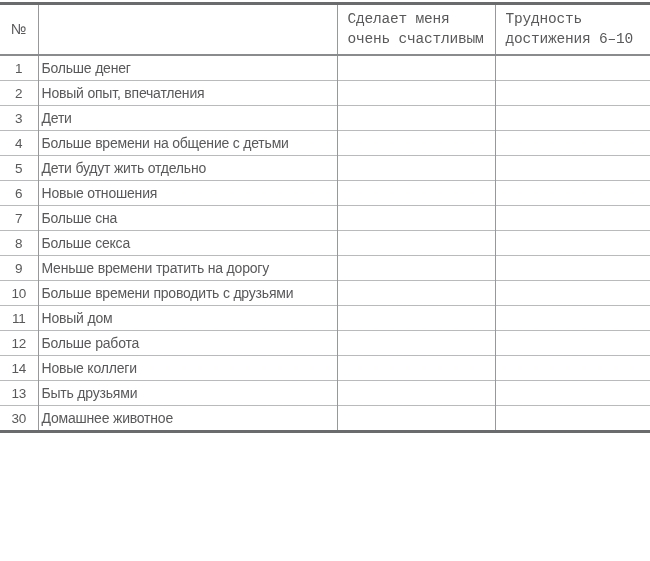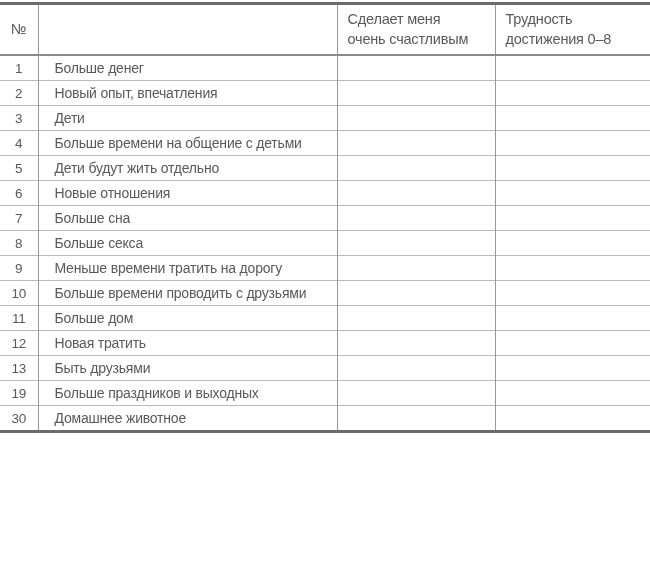--- a/index.html
+++ b/index.html
@@ -32,34 +32,34 @@
     border-bottom: 2px solid #8a8b8d;
     height: 49px;
     padding: 0;
     font-weight: normal;
     font-size: 14.5px;
     line-height: 1.32;
     vertical-align: middle;
     text-align: left;
   }
   thead th.num { text-align: center; }
-  thead th.hcol { padding-left: 10px; }
+  thead th.hcol { padding-left: 10px; font-family: Liberation Mono, monospace; }
 
   tbody td {
     height: 24px;
     padding: 0;
     border-top: 1px solid #b9babc;
     font-size: 14px;
     vertical-align: middle;
   }
   td.num {
     text-align: center;
     font-size: 13.5px;
   }
-  td.item { padding-left: 16px; }
+  td.item { padding-left: 3px; }
 
   .bl { border-left: 1px solid #97989a; }
 </style>
 </head>
 <body>
 
 <table class="worksheet">
   <colgroup>
     <col class="c-num">
       <col class="c-item">
@@ -69,21 +69,21 @@
   <thead>
     <tr>
       <th class="num">№</th>
       <th class="bl"></th>
       <th class="hcol bl">
         <div>Сделает меня</div>
         <div>очень счастливым</div>
       </th>
       <th class="hcol bl">
         <div>Трудность</div>
-        <div>достижения 0–8</div>
+        <div>достижения 6–10</div>
       </th>
     </tr>
   </thead>
   <tbody>
     <tr>
       <td class="num">1</td>
       <td class="item bl">Больше денег</td>
       <td class="bl"></td>
       <td class="bl"></td>
     </tr>
@@ -136,39 +136,39 @@
       <td class="bl"></td>
     </tr>
     <tr>
       <td class="num">10</td>
       <td class="item bl">Больше времени проводить с друзьями</td>
       <td class="bl"></td>
       <td class="bl"></td>
     </tr>
     <tr>
       <td class="num">11</td>
-      <td class="item bl">Больше дом</td>
+      <td class="item bl">Новый дом</td>
       <td class="bl"></td>
       <td class="bl"></td>
     </tr>
     <tr>
       <td class="num">12</td>
-      <td class="item bl">Новая тратить</td>
+      <td class="item bl">Больше работа</td>
+      <td class="bl"></td>
+      <td class="bl"></td>
+    </tr>
+    <tr>
+      <td class="num">14</td>
+      <td class="item bl">Новые коллеги</td>
       <td class="bl"></td>
       <td class="bl"></td>
     </tr>
     <tr>
       <td class="num">13</td>
       <td class="item bl">Быть друзьями</td>
-      <td class="bl"></td>
-      <td class="bl"></td>
-    </tr>
-    <tr>
-      <td class="num">19</td>
-      <td class="item bl">Больше праздников и выходных</td>
       <td class="bl"></td>
       <td class="bl"></td>
     </tr>
     <tr>
       <td class="num">30</td>
       <td class="item bl">Домашнее животное</td>
       <td class="bl"></td>
       <td class="bl"></td>
     </tr>
   </tbody>

